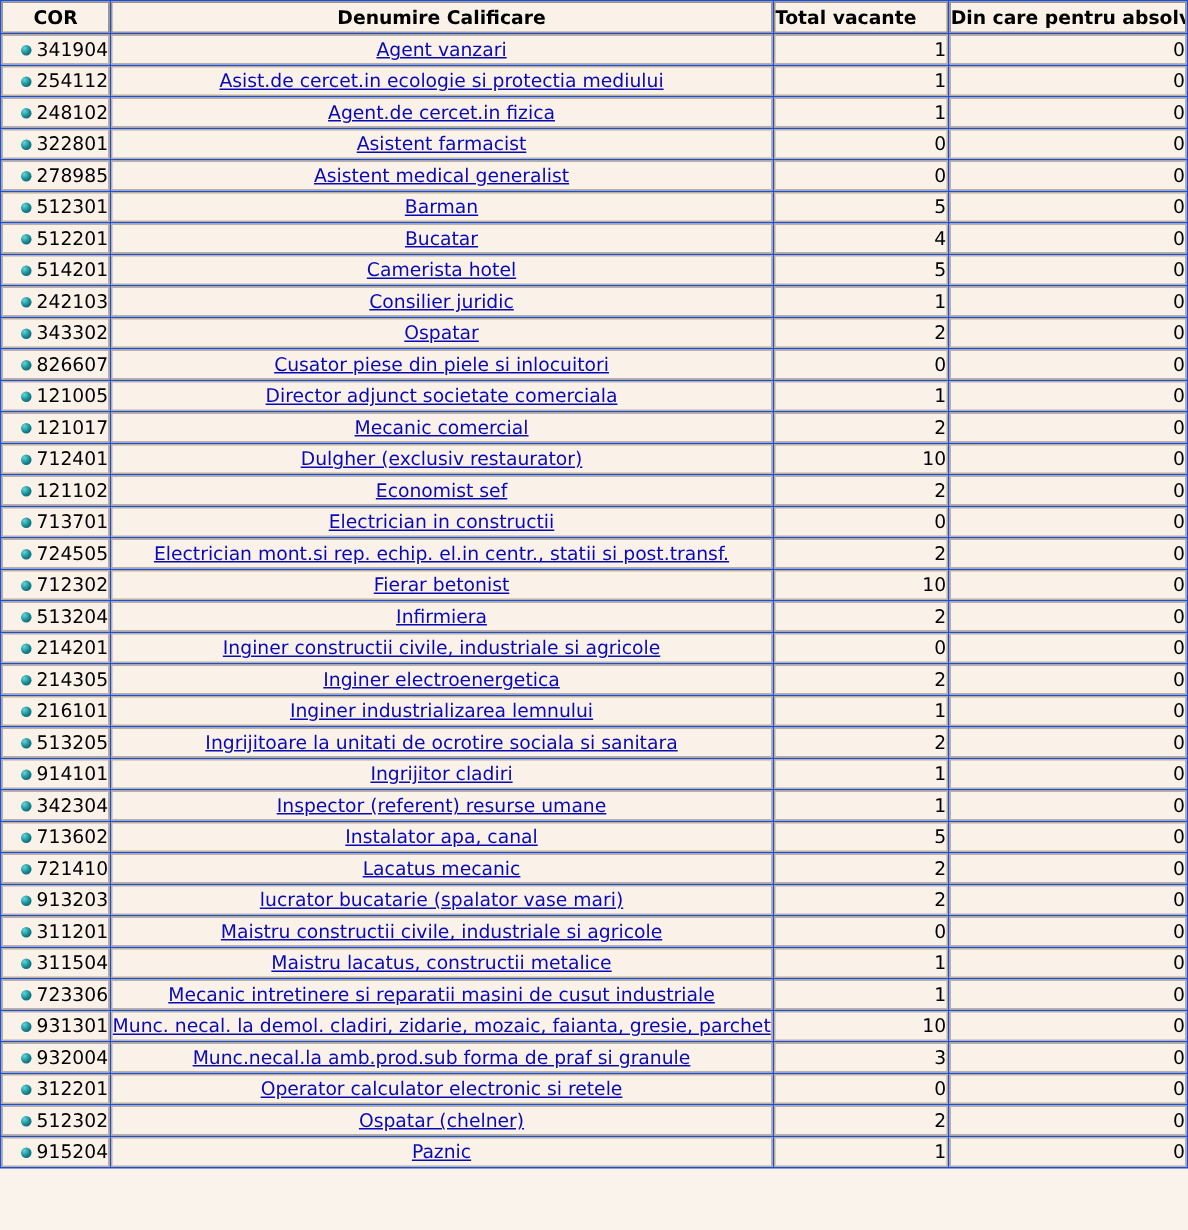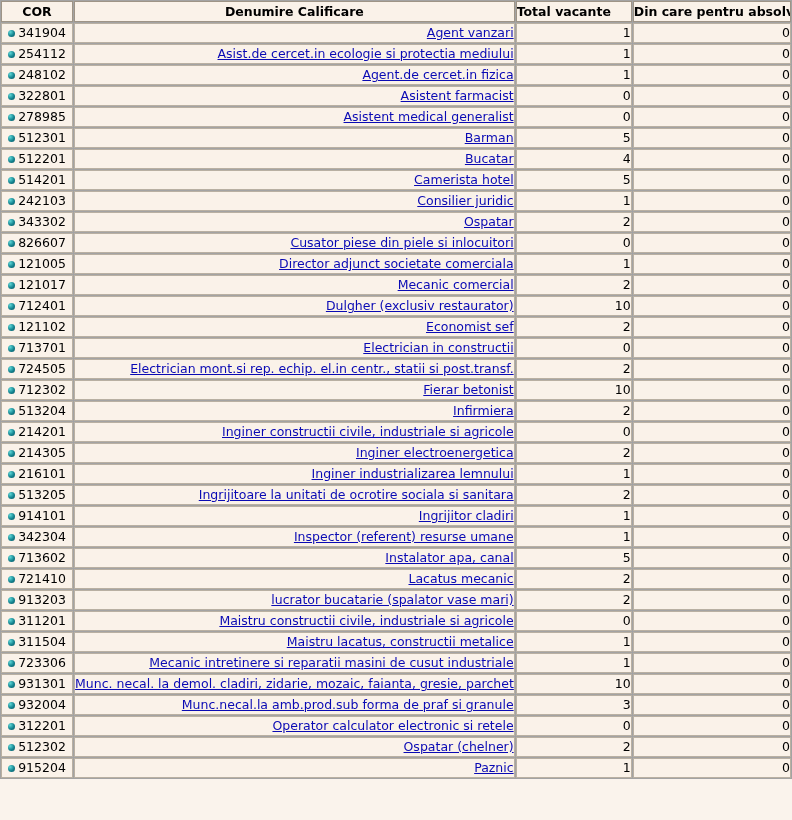--- a/index.html
+++ b/index.html
@@ -12,21 +12,21 @@
     height: 820px;
     overflow: hidden;
     font-family: "DejaVu Sans", "Liberation Sans", sans-serif;
   }
 
   table.vacancies {
     border-collapse: separate;
     border-spacing: 1px 1px;
     width: 792px;
     table-layout: fixed;
-    background: #a3a3a3;
+    background: #1d4ed8;
     font-size: 12.5px;
   }
 
   table.vacancies th,
   table.vacancies td {
     background: #faf2e9;
     border: 1px solid #b9b0a2;
     padding: 0;
     height: 18px;
     line-height: 18px;
@@ -50,27 +50,27 @@
   col.c-name     { width: 440px; }
   col.c-total    { width: 116px; }
   col.c-abs      { width: 158px; }
 
   th.h-cor    { text-align: center; }
   th.h-name   { }
   th.h-total  { text-align: left;  padding-left: 3px; }
   th.h-abs    { text-align: left;  padding-left: 3px; }
 
   td.cor-cell {
-    text-align: center;
+    text-align: right;
     padding-left: 2px;
     color: #000;
     font-size: 12.5px;
   }
   td.name-cell {
-    text-align: right;
+    text-align: center;
     padding-left: 3px;
   }
   td.num-cell {
     text-align: right;
     padding-right: 4px;
     color: #000;
     font-size: 12.5px;
   }
 
   .bullet {

